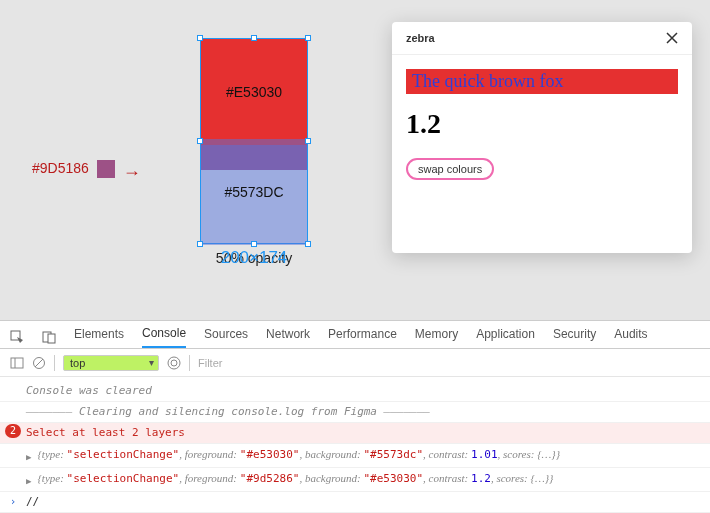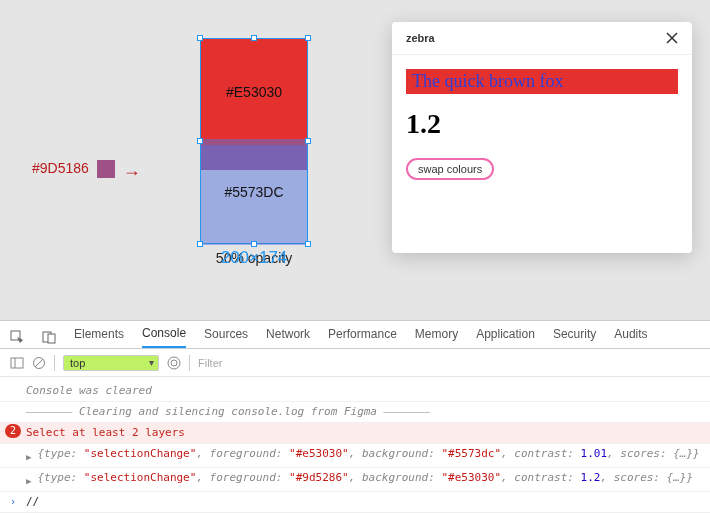--- a/index.html
+++ b/index.html
@@ -203,21 +203,21 @@
     border-radius: 8px;
     font-size: 10px;
     padding: 0 5px;
     line-height: 14px;
     height: 14px;
   }
   .err-row { background: #fdecec; color: #c5261e; }
   .triangle { color: #888; font-size: 9px; margin-top:3px; }
   .t-red { color: #c41a16; }
   .t-num { color: #1c00cf; }
-  .t-gray { color: #888; font-style: italic; }
+  .t-gray { color: #888; font-style: italic; font-family: Liberation Serif, serif; }
   .t-italic { font-style: italic; color: #888; }
   .t-prompt { color: #2965d1; }
   svg { display:block; }
 </style>
 </head>
 <body>
 
 <div class="canvas-area">
 
   <div class="swatch-label">

